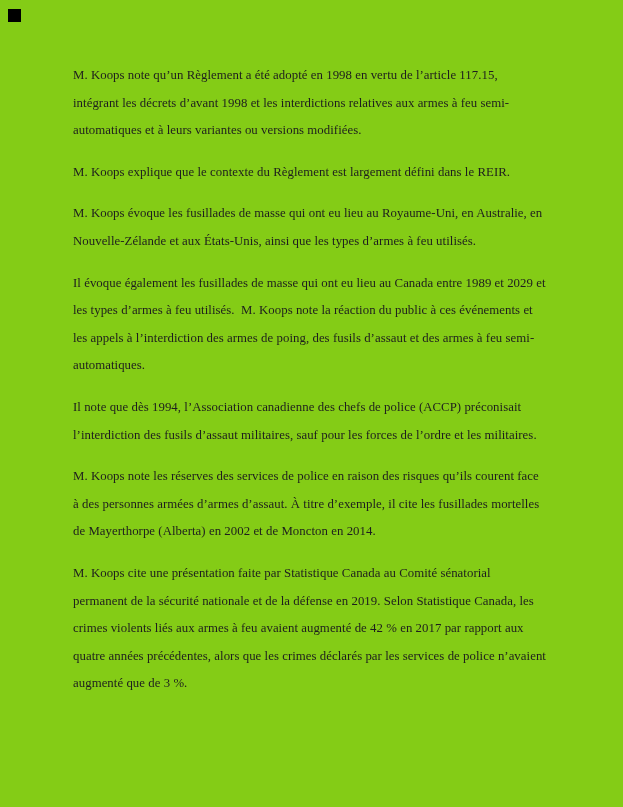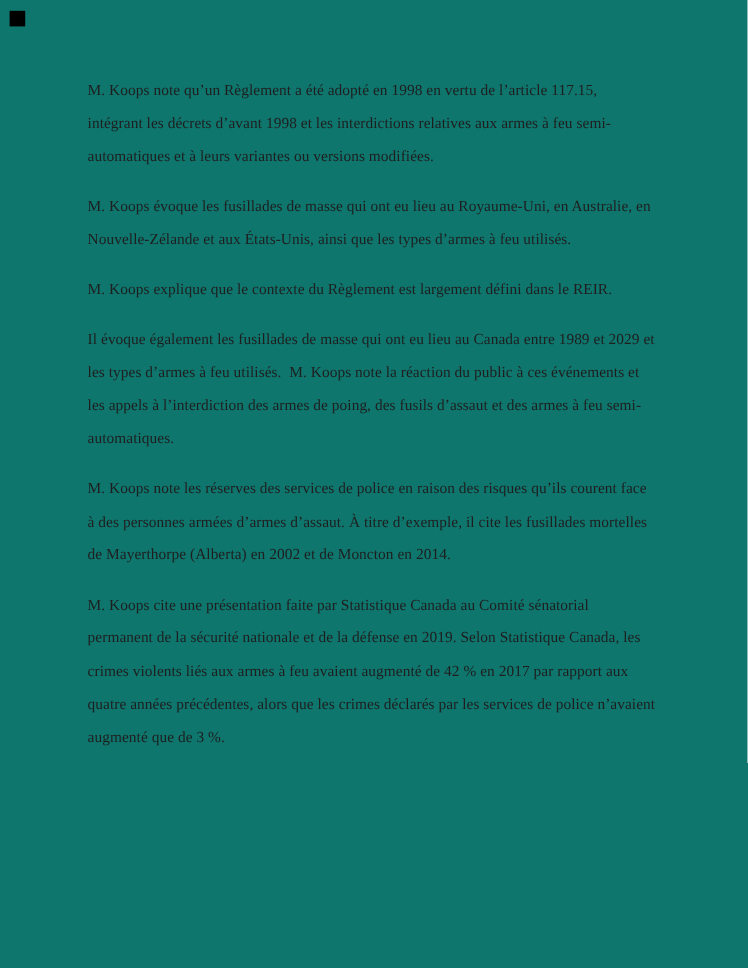--- a/index.html
+++ b/index.html
@@ -4,21 +4,21 @@
 <style>
   html, body {
     margin: 0;
     padding: 0;
     background: #ffffff;
   }
   .page {
     position: relative;
     width: 623px;
     height: 807px;
-    background: #0f766e;
+    background: #84cc16;
     overflow: hidden;
     font-family: "Liberation Serif", "DejaVu Serif", serif;
     color: #1e1e1e;
   }
   .corner-mark {
     position: absolute;
     left: 8px;
     top: 9px;
     width: 13px;
     height: 13px;
@@ -40,27 +40,29 @@
 </style>
 </head>
 <body>
 
 <div class="page">
   <div class="corner-mark"></div>
   <div class="content">
     <p class="para">M. Koops note qu’un Règlement a été adopté en 1998 en vertu de l’article 117.15,
 intégrant les décrets d’avant 1998 et les interdictions relatives aux armes à feu semi-
 automatiques et à leurs variantes ou versions modifiées.</p>
+    <p class="para">M. Koops explique que le contexte du Règlement est largement défini dans le REIR.</p>
     <p class="para">M. Koops évoque les fusillades de masse qui ont eu lieu au Royaume-Uni, en Australie, en
 Nouvelle-Zélande et aux États-Unis, ainsi que les types d’armes à feu utilisés.</p>
-    <p class="para">M. Koops explique que le contexte du Règlement est largement défini dans le REIR.</p>
     <p class="para">Il évoque également les fusillades de masse qui ont eu lieu au Canada entre 1989 et 2029 et
 les types d’armes à feu utilisés.  M. Koops note la réaction du public à ces événements et
 les appels à l’interdiction des armes de poing, des fusils d’assaut et des armes à feu semi-
 automatiques.</p>
+    <p class="para">Il note que dès 1994, l’Association canadienne des chefs de police (ACCP) préconisait
+l’interdiction des fusils d’assaut militaires, sauf pour les forces de l’ordre et les militaires.</p>
     <p class="para">M. Koops note les réserves des services de police en raison des risques qu’ils courent face
 à des personnes armées d’armes d’assaut. À titre d’exemple, il cite les fusillades mortelles
 de Mayerthorpe (Alberta) en 2002 et de Moncton en 2014.</p>
     <p class="para">M. Koops cite une présentation faite par Statistique Canada au Comité sénatorial
 permanent de la sécurité nationale et de la défense en 2019. Selon Statistique Canada, les
 crimes violents liés aux armes à feu avaient augmenté de 42 % en 2017 par rapport aux
 quatre années précédentes, alors que les crimes déclarés par les services de police n’avaient
 augmenté que de 3 %.</p>
   </div>
 </div>

